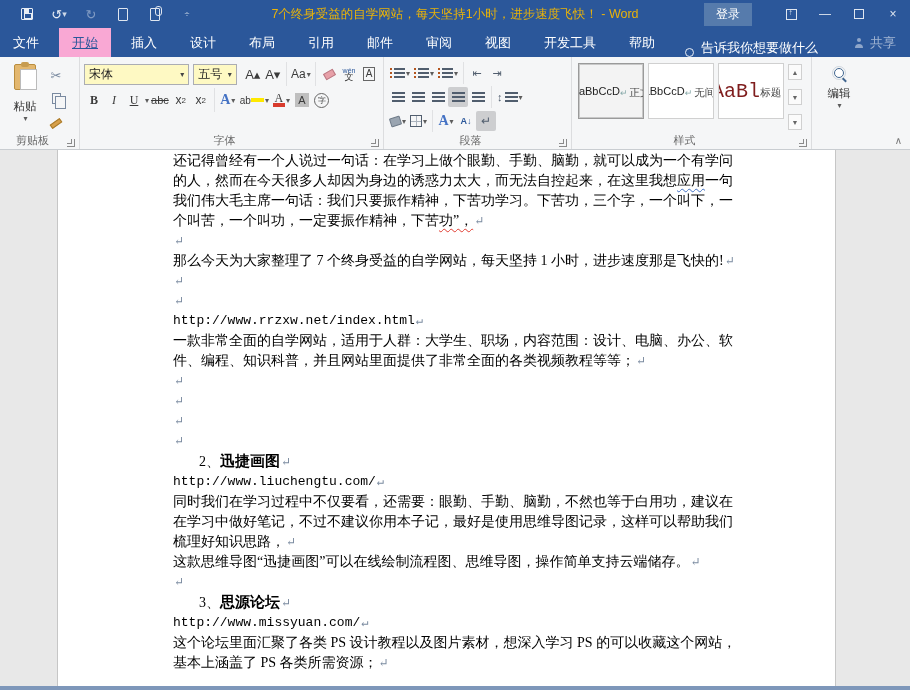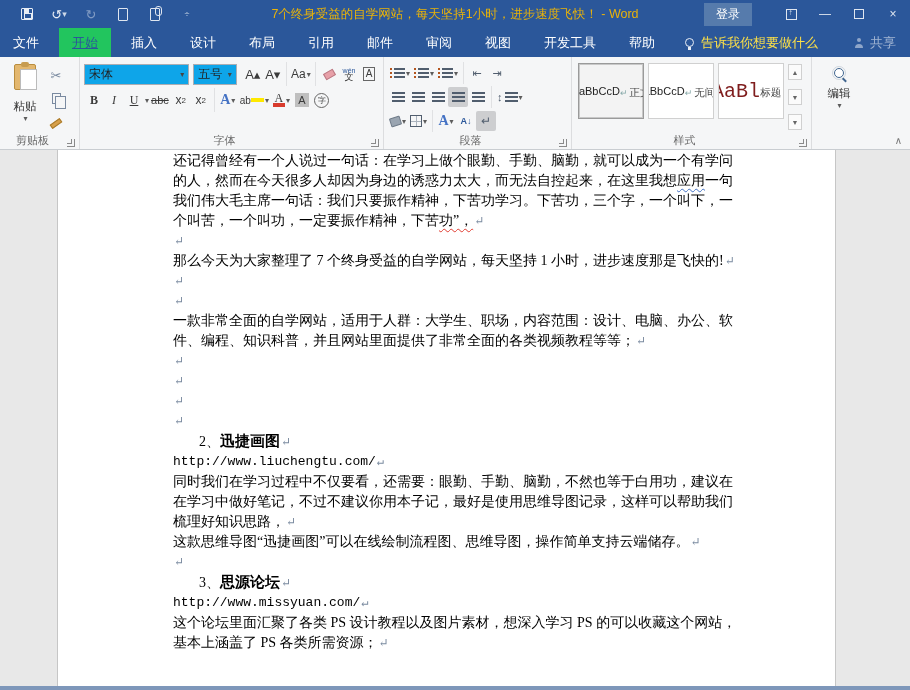--- a/index.html
+++ b/index.html
@@ -22,22 +22,22 @@
   .tb-right { margin-left:auto; display:flex; align-items:center; height:100%; }
   .signin { background:#567bac; color:#fff; font-size:12px; padding:3px 12px; margin-right:22px; cursor:pointer; }
   .winbtn { width:34px; height:100%; display:flex; align-items:center; justify-content:center; color:#dfe6f0; font-size:12px; cursor:pointer; }
   .ic-ribopt { width:11px; height:11px; border:1.2px solid #dfe6f0; position:relative; }
   .ic-ribopt:after { content:"↑"; position:absolute; top:-2px; left:2px; font-size:8px; color:#dfe6f0; }
   .ic-restore { width:10px; height:10px; border:1.2px solid #dfe6f0; }
 
   
   .tabrow { height:29px; background:#2b579a; display:flex; align-items:stretch; color:#fff; font-size:13px;gap:7px; }
   .tab { display:flex; align-items:center; padding:0 13px; cursor:pointer; }
-  .tab.active { background:#22c55e; color:#2b579a;text-decoration:underline; }
-  .tellme { display:flex; align-items:center; gap:7px; padding:0 10px; color:#fde047; cursor:pointer; }
+  .tab.active { background:#f9a8d4; color:#2b579a;text-decoration:underline; }
+  .tellme { display:flex; align-items:flex-end; gap:7px; padding:0 10px; color:#ffffff; cursor:pointer; }
   .ic-bulb { width:9px; height:9px; border:1.3px solid #e9eef6; border-radius:50%; position:relative; }
   .ic-bulb:after { content:""; position:absolute; left:2px; bottom:-4px; width:3px; height:3px; background:#e9eef6; }
   .share { margin-left:auto; display:flex; align-items:center; gap:6px; padding:0 14px; opacity:.55; cursor:pointer; }
   .ic-person { width:10px; height:10px; position:relative; }
   .ic-person:before { content:""; position:absolute; top:0; left:3px; width:4px; height:4px; border-radius:50%; background:#dfe6f0; }
   .ic-person:after { content:""; position:absolute; bottom:0; left:1px; width:8px; height:4px; border-radius:4px 4px 0 0; background:#dfe6f0; }
 
   
   .ribbon { height:93px; background:#f5f6f7; border-bottom:1px solid #c9cdd1; display:flex; position:relative; }
   .rgroup { position:relative; border-right:1px solid #dcdddf; padding:4px 4px 16px 4px; }
@@ -58,21 +58,21 @@
   .paste-label { font-size:11.5px; color:#333; margin-top:9px; }
   .clip-col { display:flex; flex-direction:column; gap:3px; padding-top:4px; }
   .ic-cut { font-size:13px; color:#7a8aa0; }
   .ic-copy { width:9px; height:11px; border:1.2px solid #7a8aa0; position:relative; }
   .ic-copy:after { content:""; position:absolute; top:2px; left:2px; width:9px; height:11px; border:1.2px solid #7a8aa0; background:#f5f6f7; }
   .ic-brush { width:12px; height:5px; background:#d8a04a; border:1px solid #a97c2e; transform:rotate(-35deg); margin-top:4px; }
 
   
   .g-font { width:304px; }
   .frow { display:flex; align-items:center; height:26px; }
-  .combo { display:flex; align-items:center; justify-content:space-between; background:#0ea5e9; border:1px solid #abadb3; height:21px; font-size:12px; color:#222; padding:0 4px; cursor:pointer; }
+  .combo { display:flex; align-items:center; justify-content:space-between; background:#fef9c3; border:1px solid #abadb3; height:21px; font-size:12px; color:#222; padding:0 4px; cursor:pointer; }
   .combo .drop { color:#444; }
   .c-name { width:112px; margin-right:4px; }
   .c-size { width:46px; margin-right:6px; }
   .fx { font-size:13px; }
   .b-b { font-weight:bold; font-family:"Liberation Serif",serif; }
   .b-i { font-style:italic; font-family:"Liberation Serif",serif; }
   .b-u { text-decoration:underline; font-family:"Liberation Serif",serif; }
   .b-strike { text-decoration:line-through; font-size:11px; }
   .ic-eraser { width:11px; height:7px; background:#e7a0a8; border:1px solid #b97a84; transform:rotate(-30deg); }
   .ic-phon { display:flex; flex-direction:column; line-height:6px; font-size:7px; color:#2b579a; align-items:center; }
@@ -395,20 +395,21 @@
     <div class="page">
       <div class="doctext">
           <div class="doc-line"><span class="run">还记得曾经有一个人说过一句话：在学习上做个眼勤、手勤、脑勤，就可以成为一个有学问</span></div>
           <div class="doc-line"><span class="run">的人，然而在今天很多人却因为身边的诱惑力太大，而无法自控起来，在这里我想</span><span class="run wblue">应用</span><span class="run">一句</span></div>
           <div class="doc-line"><span class="run">我们伟大毛主席一句话：我们只要振作精神，下苦功学习。下苦功，三个字，一个叫下，一</span></div>
           <div class="doc-line"><span class="run">个叫苦，一个叫功，一定要振作精神，下苦</span><span class="run wred">功”，</span><span class="pmark">↵</span></div>
           <div class="doc-line"><span class="pmark">↵</span></div>
           <div class="doc-line"><span class="run">那么今天为大家整理了 7 个终身受益的自学网站，每天坚持 1 小时，进步速度那是飞快的!</span><span class="pmark">↵</span></div>
           <div class="doc-line"><span class="pmark">↵</span></div>
           <div class="doc-line"><span class="pmark">↵</span></div>
+          <div class="doc-line url"><span class="run">http://www.rrzxw.net/index.html</span><span class="pmark">↵</span></div>
           <div class="doc-line"><span class="run">一款非常全面的自学网站，适用于人群：大学生、职场，内容范围：设计、电脑、办公、软</span></div>
           <div class="doc-line"><span class="run">件、编程、知识科普，并且网站里面提供了非常全面的各类视频教程等等；</span><span class="pmark">↵</span></div>
           <div class="doc-line"><span class="pmark">↵</span></div>
           <div class="doc-line"><span class="pmark">↵</span></div>
           <div class="doc-line"><span class="pmark">↵</span></div>
           <div class="doc-line"><span class="pmark">↵</span></div>
           <div class="doc-line ind"><span class="run">2、</span><span class="run b">迅捷画图</span><span class="pmark">↵</span></div>
           <div class="doc-line url"><span class="run">http://www.liuchengtu.com/</span><span class="pmark">↵</span></div>
           <div class="doc-line"><span class="run">同时我们在学习过程中不仅要看，还需要：眼勤、手勤、脑勤，不然也等于白用功，建议在</span></div>
           <div class="doc-line"><span class="run">在学习中做好笔记，不过不建议你用本子记，最好是使用思维导图记录，这样可以帮助我们</span></div>

